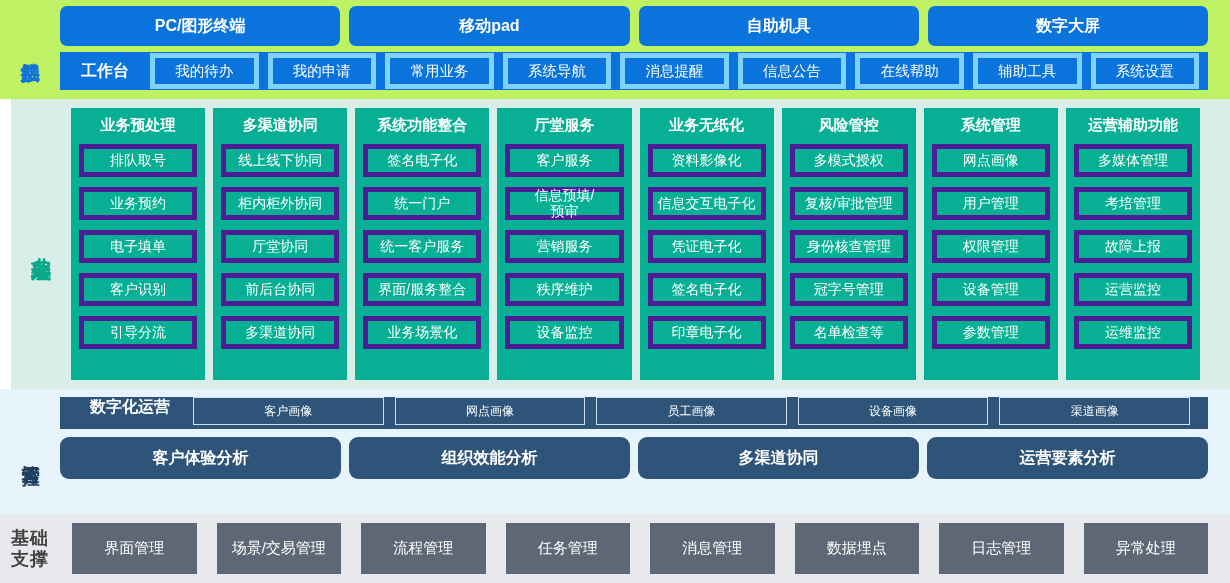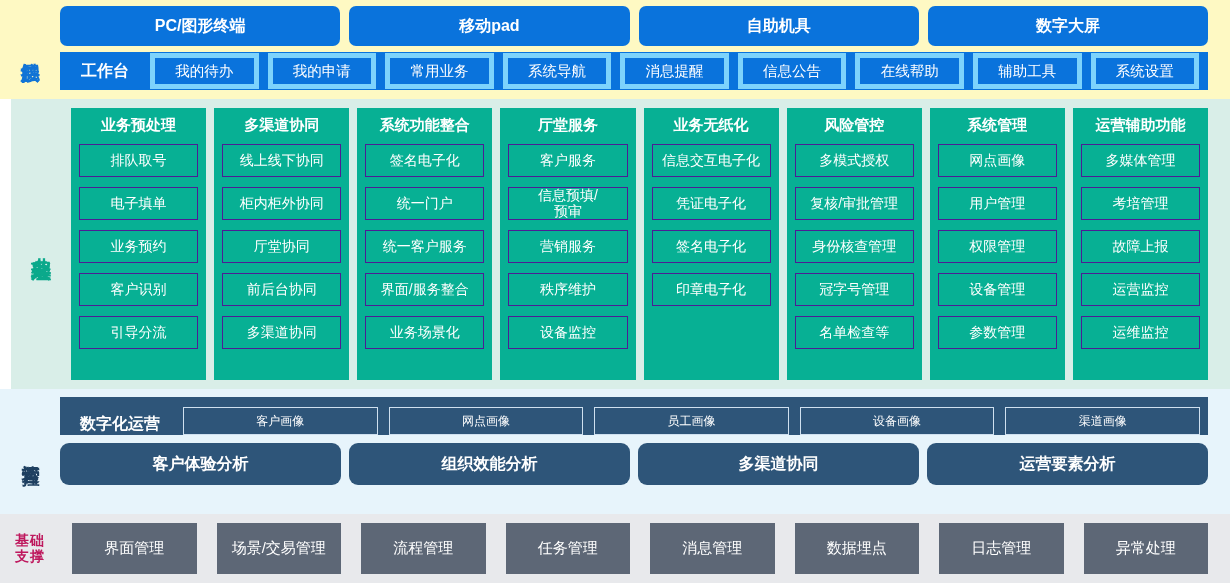--- a/index.html
+++ b/index.html
@@ -17,21 +17,21 @@
     width:60px;flex:0 0 60px;
     display:flex;align-items:center;justify-content:center;
     font-weight:bold;font-size:19px;line-height:1.08;
     text-align:center;letter-spacing:1px;
     writing-mode:vertical-rl;
     white-space:pre;
   }
   .band-body{flex:1 1 auto;display:flex;flex-direction:column;box-sizing:border-box;}
 
   
-  .band-contact{background:#fef9c3;height:99px;padding:6px 0 8px 0;}
+  .band-contact{background:#bef264;height:99px;padding:6px 0 8px 0;}
   .band-contact .band-label{color:#1174d6;}
   .contact-body{padding-right:22px;}
   .terminal-row{display:flex;gap:9px;height:40px;margin-bottom:6px;}
   .terminal-box{
     flex:1 1 0;background:#0a73dc;border-radius:7px;
     display:flex;align-items:center;justify-content:center;
     color:#fff;font-weight:bold;font-size:16px;
   }
   .workbench-row{
     background:#0a73dc;height:38px;display:flex;align-items:center;
@@ -41,68 +41,68 @@
     color:#fff;font-weight:bold;font-size:16px;
     padding:0 12px;white-space:nowrap;
   }
   .wb-item{
     flex:1 1 0;height:26px;border:5px solid #7dd3fc;
     display:flex;align-items:center;justify-content:center;
     color:#fff;font-size:14.5px;white-space:nowrap;
   }
 
   
-  .band-biz{background:#d9eee8;height:290px;padding:9px 0 9px 0;margin-left:11px;}
+  .band-biz{background:#d9eee8;height:290px;padding:9px 8px 9px 0;margin-left:11px;}
   .band-biz .band-label{color:#0ba98b;font-size:20px;}
   .biz-body{flex-direction:row;gap:8px;padding-right:22px;}
   .biz-col{
     flex:1 1 0;background:#07b094;
     display:flex;flex-direction:column;align-items:center;
     padding:7px 8px 9px 8px;box-sizing:border-box;
   }
   .biz-col-title{
     color:#fff;font-weight:bold;font-size:15px;
     margin:1px 0 9px 0;white-space:nowrap;
   }
   .biz-item{
     width:100%;box-sizing:border-box;
-    border:1px solid #4c1d95;
+    border:5px solid #4c1d95;
     color:#fff;font-size:14px;line-height:1.12;
     display:flex;align-items:center;justify-content:center;text-align:center;
     height:33px;margin-bottom:10px;padding:0 2px;
   }
   .biz-item:last-child{margin-bottom:0;}
   .biz-item.two-line{white-space:pre-line;}
 
   
   .band-ops{background:#e7f4fb;height:125px;padding:8px 0 8px 0;}
   .band-ops .band-label{color:#1e3f60;font-size:18px;}
   .ops-body{padding-right:22px;gap:8px;}
   .ops-row1{
-    background:#2e5579;height:38px;display:flex;align-items:flex-end;
-    padding:0 8px;gap:11px;
+    background:#2e5579;height:32px;display:flex;align-items:flex-start;
+    padding:0 18px;gap:11px;
   }
   .ops-title{
     color:#fff;font-weight:bold;font-size:16px;padding:0 12px;white-space:nowrap;
   }
   .ops-chip{
     flex:1 1 0;height:26px;border:1px solid #cfe0ef;
     display:flex;align-items:center;justify-content:center;
     color:#fff;font-size:12px;white-space:nowrap;
   }
   .ops-row2{display:flex;gap:8px;height:42px;font-family:Liberation Mono, monospace;}
   .ops-pill{
     flex:1 1 0;background:#2e5579;border-radius:9px;
     display:flex;align-items:center;justify-content:center;
     color:#fff;font-weight:bold;font-size:16px;
   }
 
   
   .band-base{background:#e8e9ec;height:69px;padding:9px 0 9px 0;}
-  .band-base .band-label{color:#be185d;font-size:14px;writing-mode:horizontal-tb;line-height:1.12;}
+  .band-base .band-label{color:#404040;font-size:18px;writing-mode:horizontal-tb;line-height:1.12;}
   .base-body{padding-right:22px;}
   .base-row{display:flex;gap:20px;height:59px;padding-left:12px;}
   .base-box{
     flex:1 1 0;background:#5d6776;
     display:flex;align-items:center;justify-content:center;
     color:#fff;font-size:15px;white-space:nowrap;
   }
 </style>
 </head>
 <body>
@@ -133,22 +133,22 @@
     </div>
   </div>
 
   <div class="band band-biz">
     <div class="band-label">业务处理层</div>
     <div class="band-body biz-body">
 
       <div class="biz-col">
         <div class="biz-col-title">业务预处理</div>
         <div class="biz-item">排队取号</div>
+        <div class="biz-item">业务预约</div>
         <div class="biz-item">电子填单</div>
-        <div class="biz-item">业务预约</div>
         <div class="biz-item">客户识别</div>
         <div class="biz-item">引导分流</div>
       </div>
 
       <div class="biz-col">
         <div class="biz-col-title">多渠道协同</div>
         <div class="biz-item">线上线下协同</div>
         <div class="biz-item">柜内柜外协同</div>
         <div class="biz-item">厅堂协同</div>
         <div class="biz-item">前后台协同</div>
@@ -169,20 +169,21 @@
         <div class="biz-item">客户服务</div>
         <div class="biz-item two-line">信息预填/
 预审</div>
         <div class="biz-item">营销服务</div>
         <div class="biz-item">秩序维护</div>
         <div class="biz-item">设备监控</div>
       </div>
 
       <div class="biz-col">
         <div class="biz-col-title">业务无纸化</div>
+        <div class="biz-item">资料影像化</div>
         <div class="biz-item">信息交互电子化</div>
         <div class="biz-item">凭证电子化</div>
         <div class="biz-item">签名电子化</div>
         <div class="biz-item">印章电子化</div>
       </div>
 
       <div class="biz-col">
         <div class="biz-col-title">风险管控</div>
         <div class="biz-item">多模式授权</div>
         <div class="biz-item">复核/审批管理</div>

